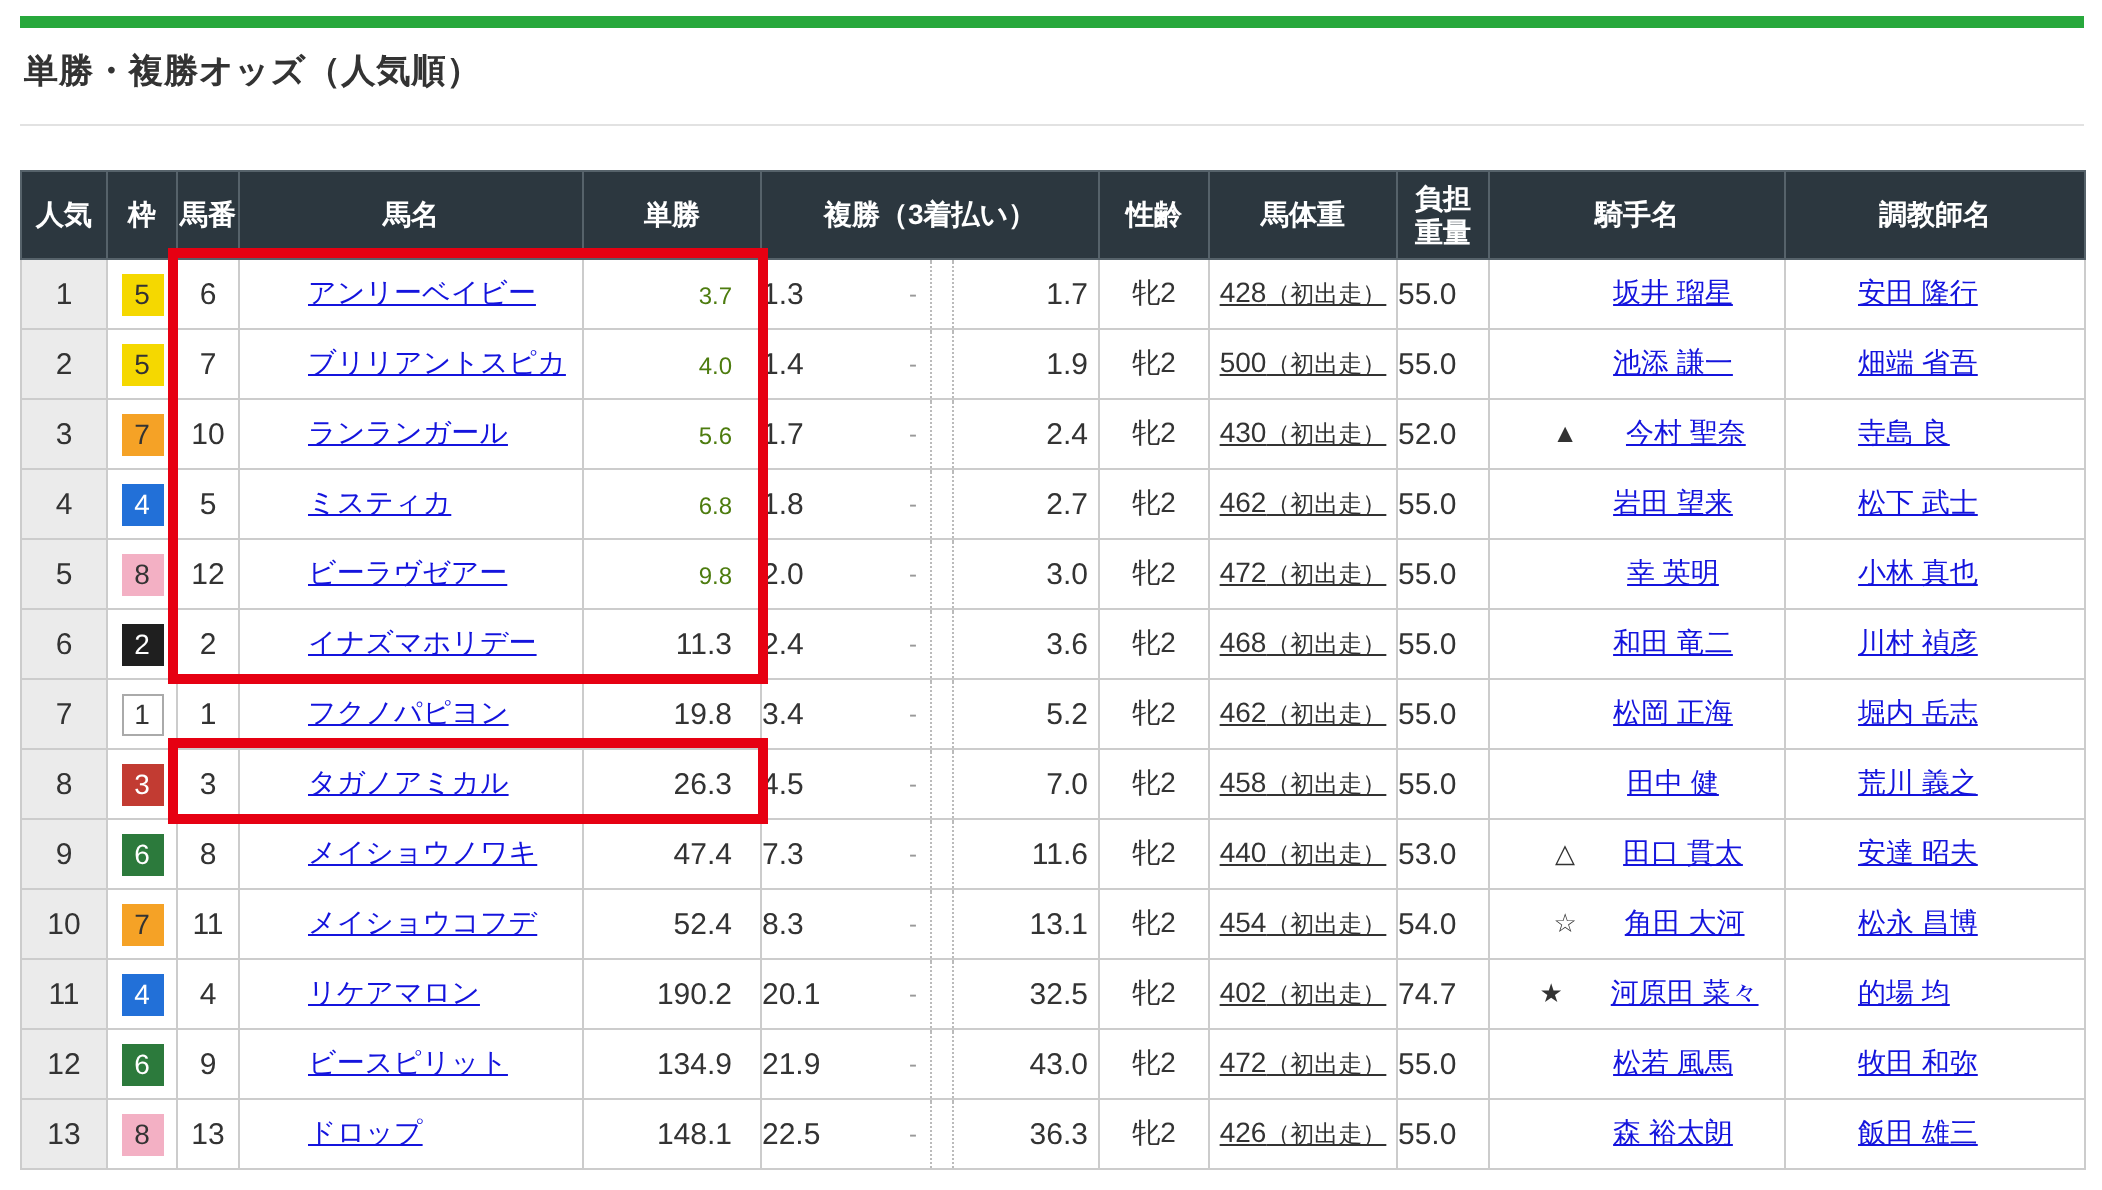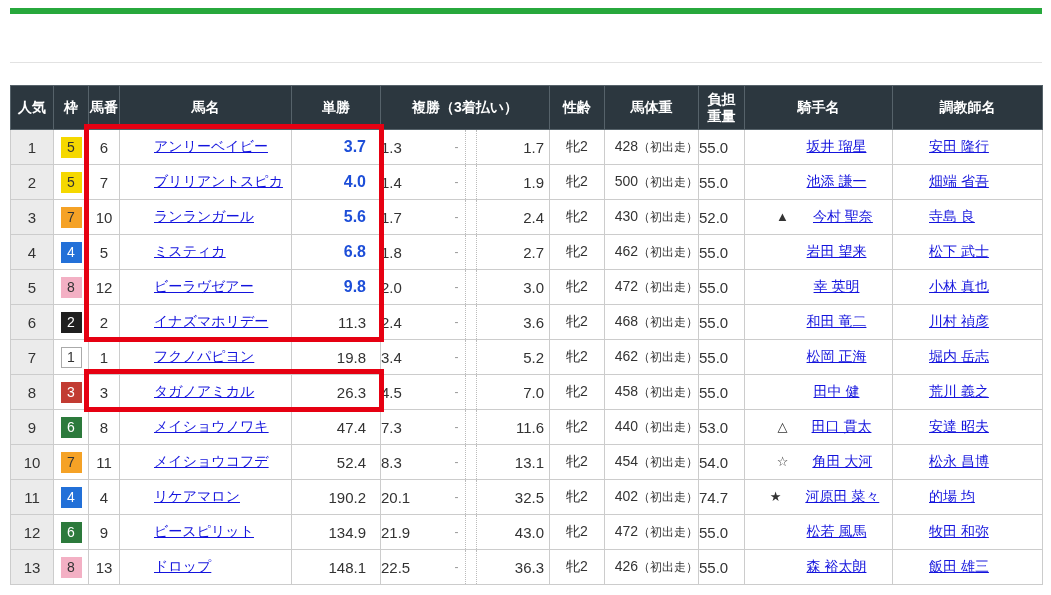--- a/index.html
+++ b/index.html
@@ -29,45 +29,46 @@
   .c-rank{background:#ebebeb !important;text-align:center;font-size:15px;color:#333;}
   .c-frame{text-align:center;}
   .badge{
     display:inline-flex;align-items:center;justify-content:center;
     width:21px;height:21px;font-size:14px;line-height:1;vertical-align:middle;
   }
   .c-num{text-align:center;font-size:15px;}
   .c-name{text-align:left;padding-left:10px !important;}
   a.lnk{color:#1414dd;text-decoration:underline;font-size:14px;cursor:pointer;margin-left:24px;}
   .c-win{text-align:right;padding-right:14px !important;font-size:15px;color:#333;}
-  .c-win .win.hot{color:#1d4ed8;font-weight:bold;font-size:16px;}
+  .c-win .win.hot{color:#4d7c0f;font-weight:normal;font-size:12px;}
   .c-place{padding:0 !important;}
   .place-wrap{display:flex;align-items:center;height:100%;font-size:15px;color:#333;}
   .place-min{flex:1;text-align:left;}
   .place-dash{width:16px;text-align:center;color:#999;font-size:12px;}
   .place-gap{width:10px;align-self:stretch;border-left:1px dotted #bbbbbb;border-right:1px dotted #bbbbbb;}
   .place-max{flex:1;text-align:right;padding-right:5px;}
   .c-sexage{text-align:center;font-size:14px;}
-  .c-weight{text-align:right;}
+  .c-weight{text-align:center;text-decoration:underline;}
   .weight-num{font-size:14px;}
   .weight-note{font-size:12px;}
   .c-load{text-align:left;font-size:15px;}
   .c-jockey{text-align:center;padding-left:12px !important;}
   .jmark{color:#333;font-size:13px;}
   .c-trainer{text-align:left;padding-left:12px !important;}
 
   .hl-box{position:absolute;border:5px solid #e60012;pointer-events:none;box-sizing:border-box;}
   .hl-top6{left:84px;top:124px;width:300px;height:218px;}
   .hl-rank8{left:84px;top:369px;width:300px;height:43px;}
 </style>
 </head>
 <body>
 
 <div class="page">
   <div class="greenbar"></div>
+  <div class="page-title">単勝・複勝オッズ（人気順）</div>
   <div class="divider"></div>
 
   <table class="odds">
     <colgroup>
       <col style="width:43px">
         <col style="width:35px">
         <col style="width:31px">
       <col style="width:172px">
         <col style="width:89px">
         <col style="width:169px">

